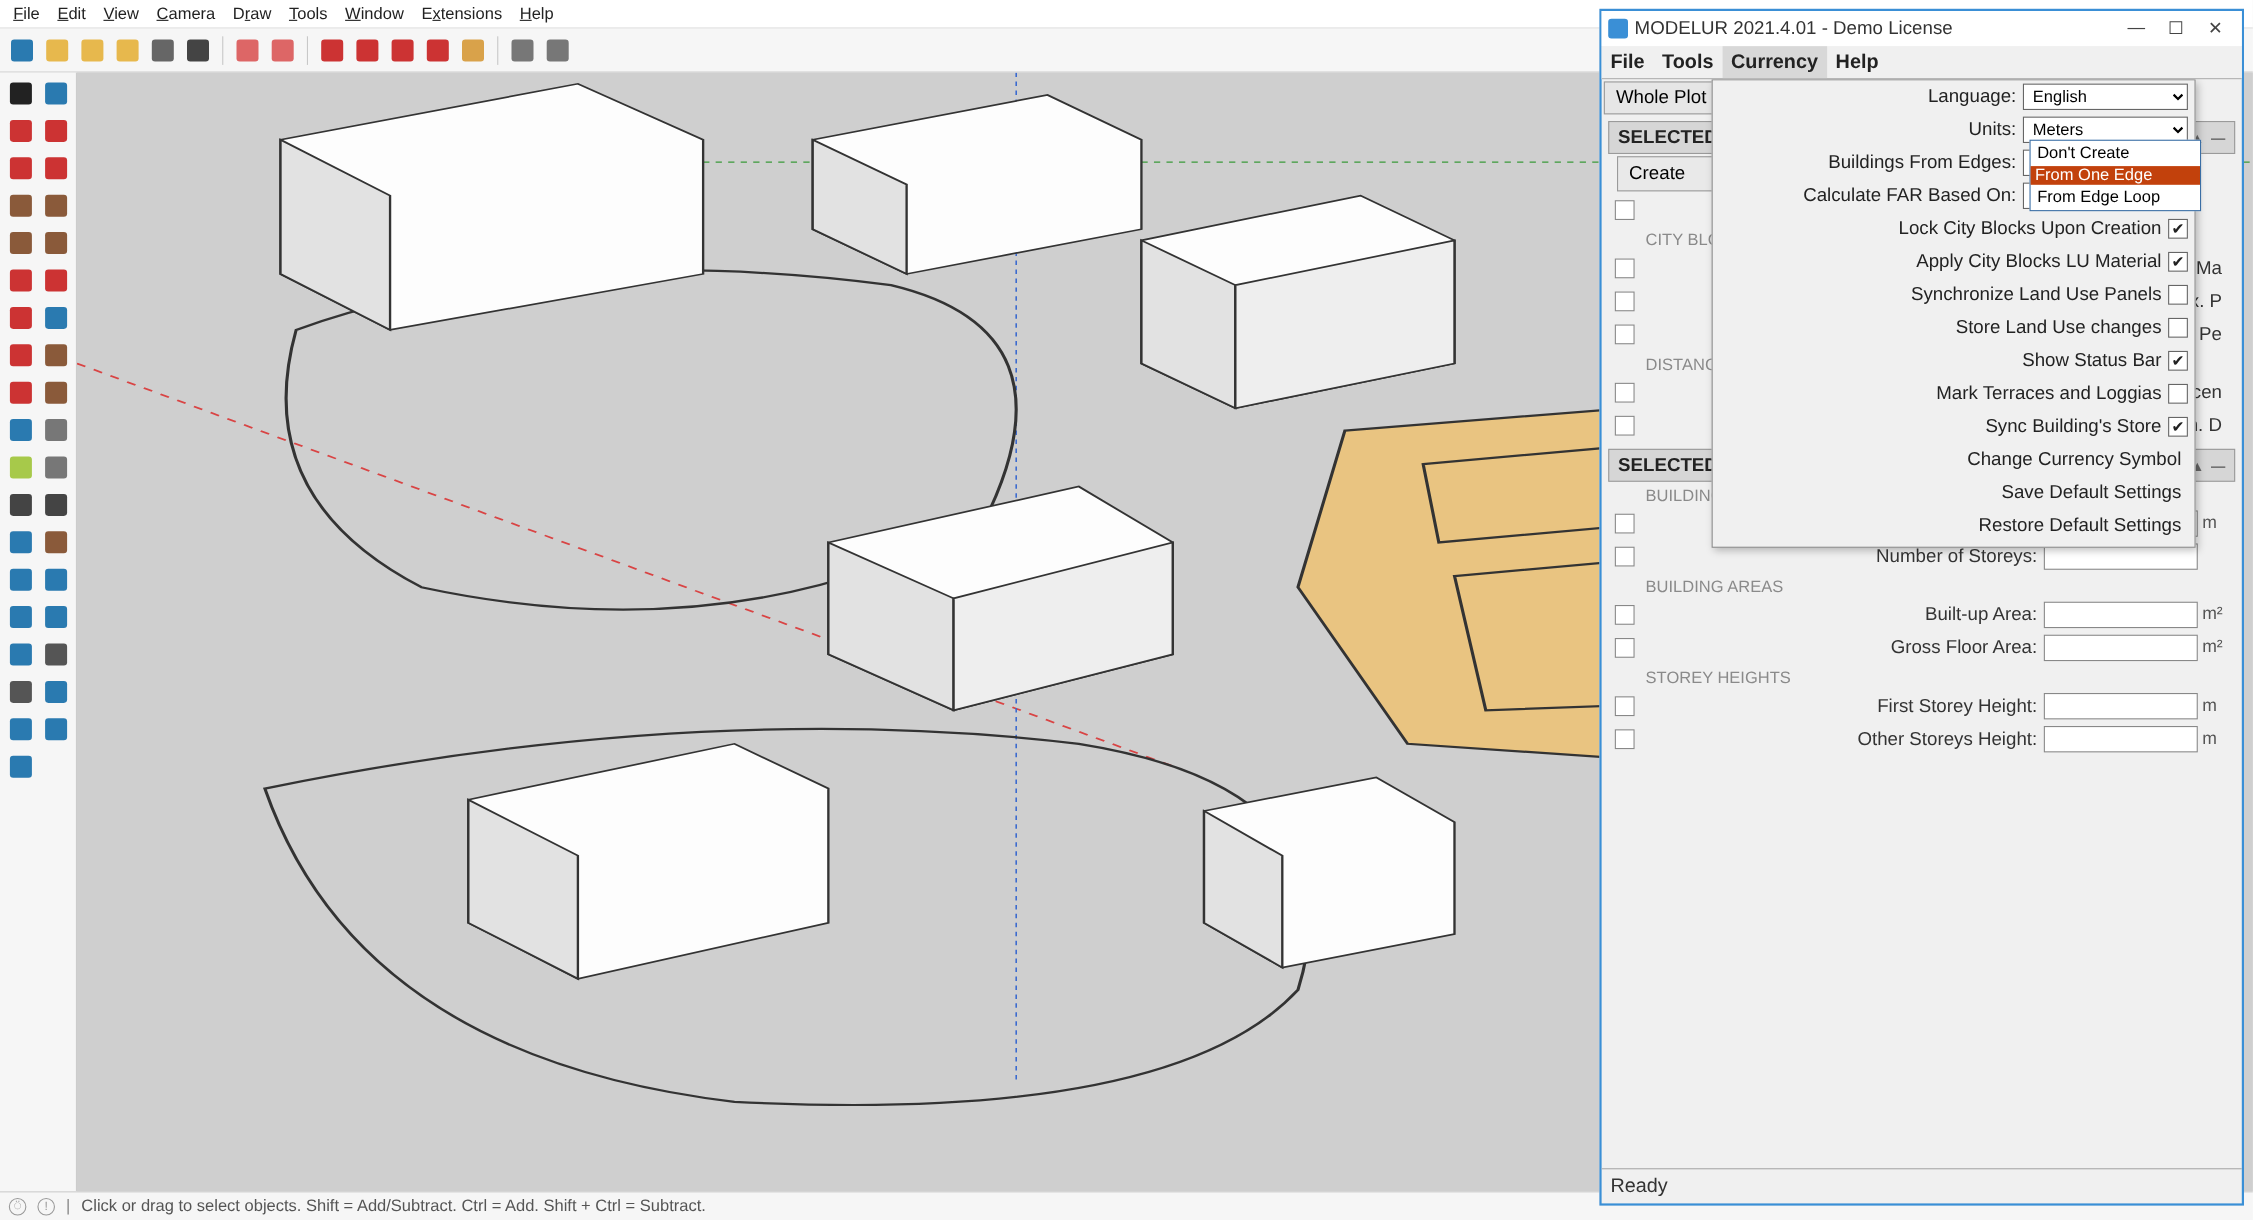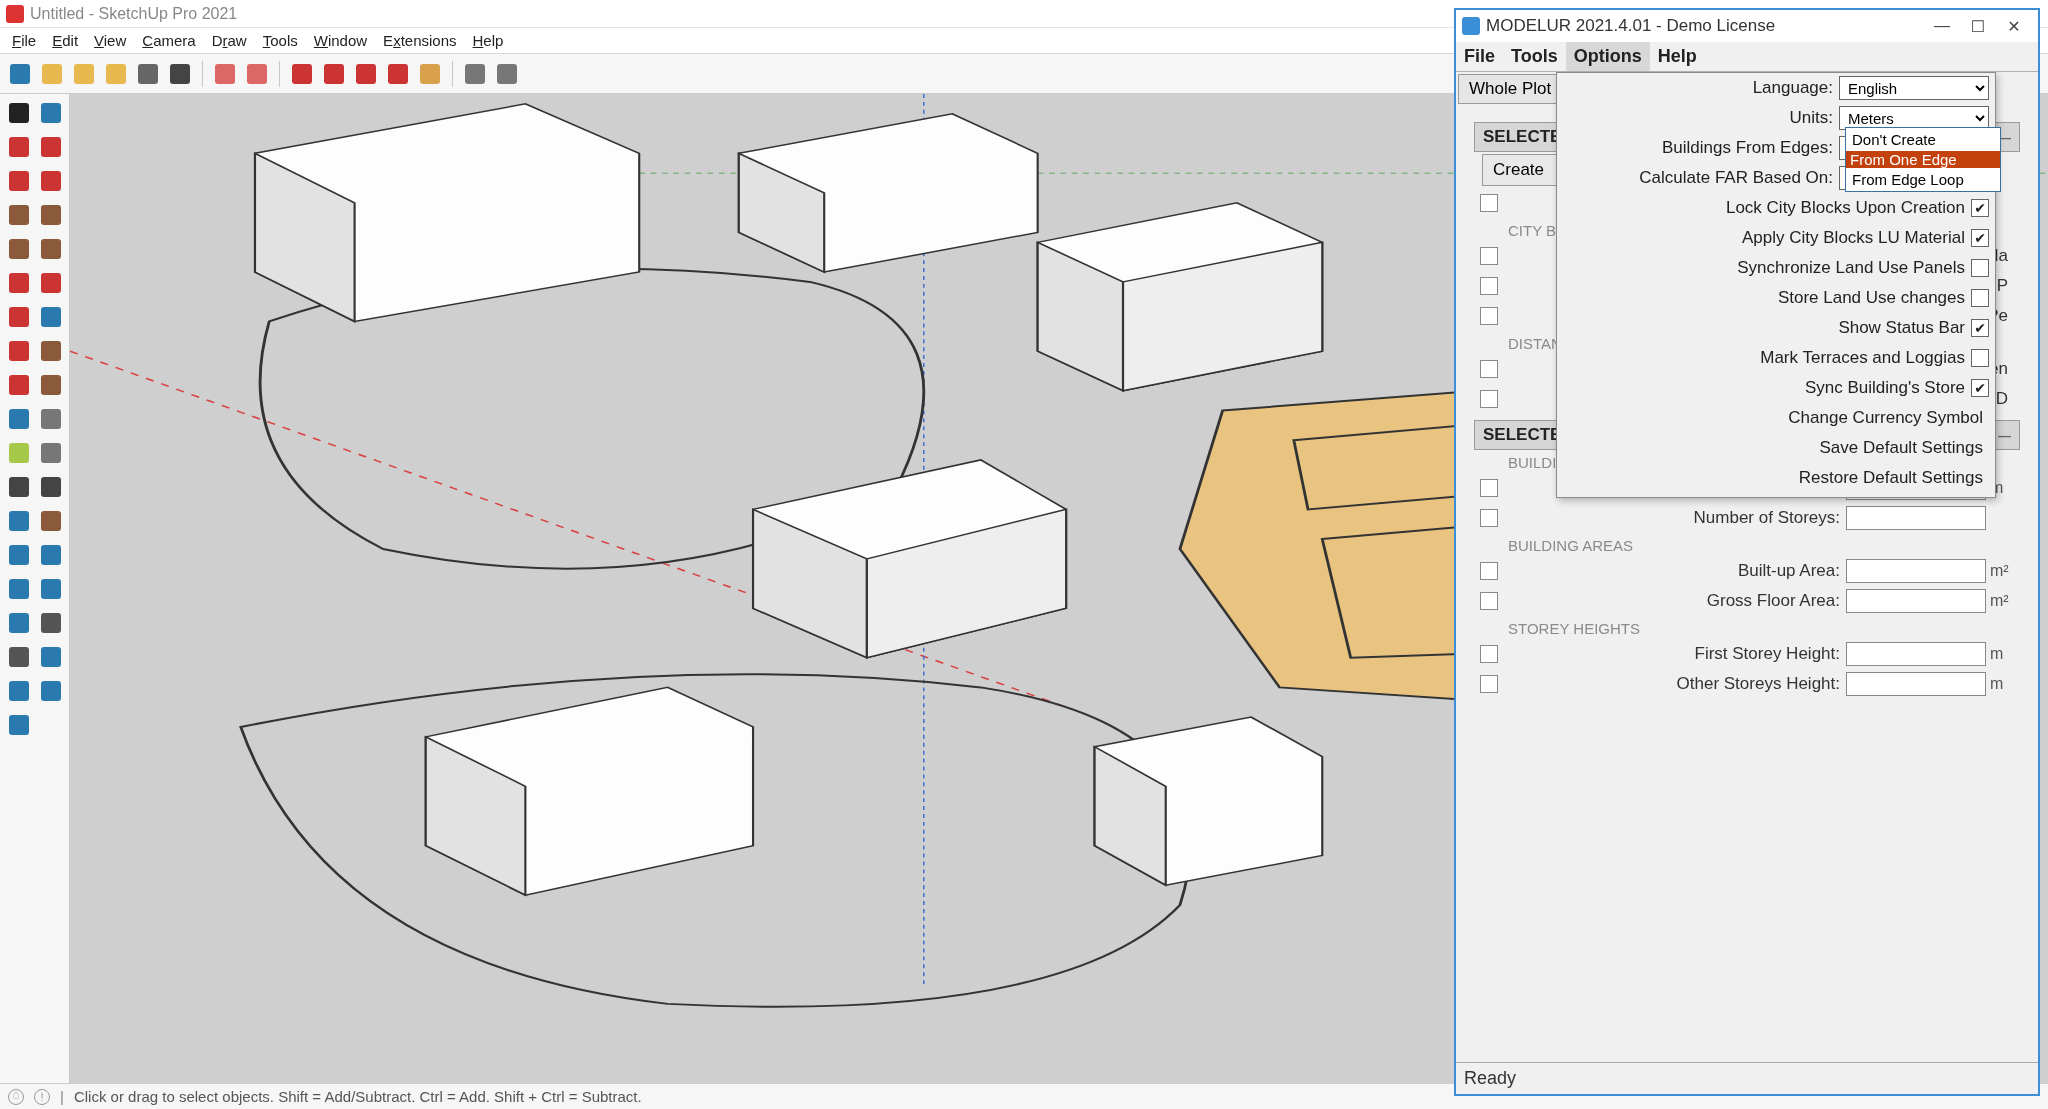--- a/index.html
+++ b/index.html
@@ -34,21 +34,21 @@
 .panel { position: absolute; top: 8px; right: 8px; width: 586px; height: 1088px; background: #f0f0f0; border: 2px solid #3a8fd6; display: flex; flex-direction: column; }
 .panel-titlebar { height: 32px; background: #fff; display: flex; align-items: center; padding: 0 6px; font-size: 17px; color: #333; }
 .panel-titlebar .picon { width: 18px; height: 18px; margin-right: 6px; background: #3a8fd6; border-radius: 3px; }
 .panel-titlebar .spacer { flex: 1; }
 .pwinbtn { width: 36px; height: 24px; display: flex; align-items: center; justify-content: center; font-size: 16px; color: #444; }
 
 .panel-menubar { height: 30px; display: flex; align-items: center; font-size: 18px; font-weight: 600; color: #222; border-bottom: 1px solid #b0b0b0; background:#f0f0f0;}
 .panel-menubar span { padding: 4px 8px; }
 .panel-menubar .active { background: #d8d8d8; }
 
-.panel-body { flex: 1; position: relative; padding: 18px; overflow: hidden; }
+.panel-body { flex: 1; position: relative; padding: 6px; overflow: hidden; }
 .tab-btn { position:absolute; top:2px; left:2px; height:30px; padding:0 10px; background:#e6e6e6; border:1px solid #9a9a9a; font-size:17px; display:flex; align-items:center;}
 .section-header { height: 30px; background: #d6d6d6; color: #222; font-size: 17px; font-weight: 700; display: flex; align-items: center; padding: 0 8px; border:1px solid #9a9a9a; position: relative;}
 .section-header .grips { margin-left: auto; display:flex; gap:6px; align-items:center; color:#666; font-size:13px;}
 .create-btn { height: 32px; background:#e9e9e9; border:1px solid #9a9a9a; padding:0 10px; font-size:17px; display:flex; align-items:center; margin:2px 350px 2px 8px;}
 
 .param-list { padding: 0 6px; }
 .param-row { display: flex; align-items: center; height: 30px; font-size: 17px; color: #333; }
 .param-row .chk { width: 18px; height: 18px; border: 1px solid #888; margin-right: 8px; background:#fff;}
 .param-row .lbl { flex: 1; text-align: right; padding-right: 6px; }
 .param-row .inp { width: 140px; height: 24px; border:1px solid #888; background:#fff; }
@@ -69,28 +69,20 @@
 .panel-status { height: 32px; border-top: 1px solid #aaa; display: flex; align-items: center; padding: 0 8px; font-size: 18px; color:#333;}
 
 
 .ic { width:20px; height:20px; border-radius:3px; }
 </style>
 </head>
 <body>
 
 <div class="app">
 
-  <div class="titlebar">
-    <div class="icon"></div>
-    <span>Untitled - SketchUp Pro 2021</span>
-    <div class="spacer"></div>
-    <div class="winbtn">—</div>
-    <div class="winbtn">☐</div>
-    <div class="winbtn">✕</div>
-  </div>
 
   <div class="menubar">
     <span><u>F</u>ile</span>
     <span><u>E</u>dit</span>
     <span><u>V</u>iew</span>
     <span><u>C</u>amera</span>
     <span>D<u>r</u>aw</span>
     <span><u>T</u>ools</span>
     <span><u>W</u>indow</span>
     <span>E<u>x</u>tensions</span>
@@ -323,21 +315,21 @@
     <span>MODELUR 2021.4.01 - Demo License</span>
     <div class="spacer"></div>
     <div class="pwinbtn">—</div>
     <div class="pwinbtn">☐</div>
     <div class="pwinbtn">✕</div>
   </div>
 
   <div class="panel-menubar">
     <span>File</span>
     <span>Tools</span>
-    <span class="active">Options</span>
+    <span class="active">Currency</span>
     <span>Help</span>
   </div>
 
   <div class="panel-body">
 
     <div class="tab-btn">Whole Plot</div>
 
     <div style="height:32px"></div>
     <div class="section-header">
       <span>SELECTED</span>

